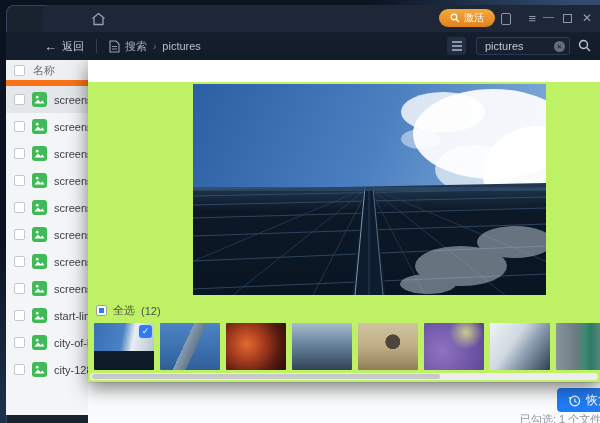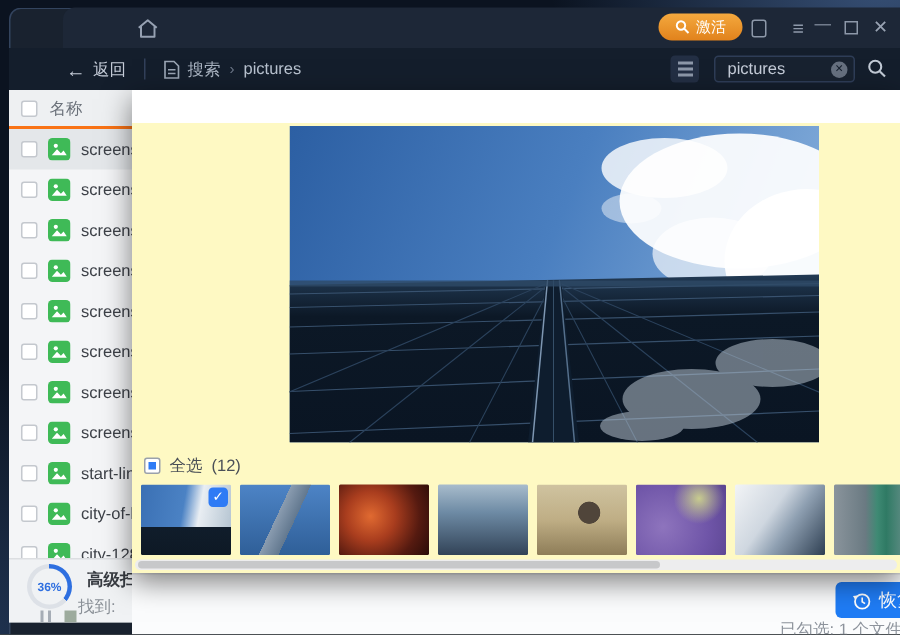--- a/index.html
+++ b/index.html
@@ -34,21 +34,21 @@
   .view-btn{position:absolute;right:134px;top:5px;width:19px;height:18px;background:#232f44;border-radius:3px;
     display:flex;flex-direction:column;justify-content:center;align-items:center;gap:2px;cursor:pointer;}
   .view-btn i{width:10px;height:2px;background:#8d98a9;display:block;}
   .searchbox{position:absolute;right:30px;top:5px;width:94px;height:18px;border:1px solid #2e3d57;border-radius:3px;
     display:flex;align-items:center;padding:0 4px 0 8px;color:#c5ccd8;background:rgba(255,255,255,0.02);}
   .sval{flex:1;}
   .clear-btn{width:11px;height:11px;border-radius:50%;background:#66707f;color:#141e2c;font-size:7px;line-height:11px;text-align:center;cursor:pointer;}
   .mag{position:absolute;right:9px;top:7px;cursor:pointer;display:flex;}
   
   .sidebar{position:absolute;left:6px;top:60px;width:82px;height:355px;background:#f4f5f7;overflow:hidden;z-index:1;}
-  .sb-head{height:26px;background:#eef0f2;border-bottom:2px solid #f97316;display:flex;align-items:center;padding-left:8px;gap:8px;color:#6a7079;font-size:11px;}
+  .sb-head{height:26px;background:#eef0f2;border-bottom:6px solid #f97316;display:flex;align-items:center;padding-left:8px;gap:8px;color:#6a7079;font-size:11px;}
   .cb{width:11px;height:11px;border:1px solid #c4c8ce;border-radius:2px;background:#fff;flex:0 0 auto;}
   .frow{height:27px;display:flex;align-items:center;padding-left:8px;gap:7px;font-size:11px;color:#3d4148;white-space:nowrap;cursor:pointer;}
   .frow.sel{background:#e4e7ea;}
   .ficon{width:15px;height:15px;flex:0 0 auto;display:flex;}
   .sb-panel{position:absolute;left:0;top:312px;width:82px;height:43px;background:#f0f2f4;border-top:1px solid #dcdee1;}
   .ring{position:absolute;left:12px;top:3px;width:30px;height:30px;border-radius:50%;display:flex;align-items:center;justify-content:center;}
   .ring-in{position:absolute;left:3px;top:3px;width:24px;height:24px;background:#f0f2f4;border-radius:50%;}
   .ring-txt{position:relative;font-size:8px;font-weight:bold;color:#2e6fe0;}
   .scan-stage{position:absolute;left:52px;top:6px;font-size:11px;font-weight:bold;color:#383c42;white-space:nowrap;}
   .scan-found{position:absolute;left:46px;top:24px;font-size:11px;color:#8a9097;white-space:nowrap;}
@@ -59,21 +59,21 @@
   .bottombar{position:absolute;left:88px;top:382px;right:0;height:41px;background:#fbfcfd;border-top:1px solid #e3e5e8;z-index:1;}
   .recover-btn{position:absolute;left:469px;top:5px;width:86px;height:24px;background:#1f7cf5;border-radius:4px;color:#fff;
     font-size:12px;display:flex;align-items:center;gap:5px;padding-left:11px;cursor:pointer;white-space:nowrap;}
   .sel-info{position:absolute;left:432px;top:29px;font-size:11px;color:#8d939c;white-space:nowrap;}
   
   .preview{position:absolute;left:88px;top:60px;width:512px;height:322px;z-index:3;box-shadow:0 6px 18px rgba(0,0,0,.5);overflow:hidden;background:#fff;}
   .ptitle{position:absolute;left:0;top:0;right:0;height:22px;background:#1a2740;color:#e8ecf2;font-size:11px;}
   .ptitle-label{position:absolute;left:8px;top:4px;}
   .pcursor{position:absolute;left:24px;top:5px;}
   .pfilename{position:absolute;left:38px;top:4px;color:#c9d1dc;}
-  .pbody{position:absolute;left:0;top:22px;right:0;bottom:0;background:#fef9c3;}
+  .pbody{position:absolute;left:0;top:22px;right:0;bottom:0;background:#bef264;}
   .pimg{position:absolute;left:105px;top:2px;width:353px;height:211px;}
   .selrow{position:absolute;left:8px;top:221px;display:flex;align-items:center;gap:6px;font-size:11px;color:#4a4f57;}
   .cb-ind{width:11px;height:11px;border:1px solid #9aa1ab;background:#fff;border-radius:2px;position:relative;cursor:pointer;}
   .cb-ind::after{content:"";position:absolute;left:2px;top:2px;width:5px;height:5px;background:#2e7bf5;}
   .thumbs{position:absolute;left:6px;top:241px;display:flex;gap:6px;}
   .thumb{width:60px;height:47px;border-radius:1px;position:relative;flex:0 0 auto;cursor:pointer;}
   .tbadge{position:absolute;top:2px;right:2px;width:13px;height:13px;background:#2e7bf5;border-radius:3px;color:#fff;font-size:9px;line-height:13px;text-align:center;}
   .pscroll{position:absolute;left:2px;right:2px;top:291px;height:7px;background:#ededee;border-radius:4px;}
   .pscroll-thumb{position:absolute;left:2px;top:1px;width:348px;height:5px;background:#c7c8ca;border-radius:3px;cursor:pointer;}
 </style>
@@ -256,33 +256,20 @@
           <span class="ficon">
             <svg width="15" height="15" viewBox="0 0 15 15">
               <rect width="15" height="15" rx="3" fill="#3fba57"></rect>
               <circle cx="5.2" cy="5.2" r="1.4" fill="#fff"></circle>
               <path d="M2.5 11.5 L6 7.5 L8.6 10.2 L10.4 8.4 L12.5 11.5 Z" fill="#fff"></path>
             </svg>
           </span>
           <span class="flabel">city-128</span>
         </div>
       </div>
-    <div class="sb-panel">
-      <div class="ring" style="background: conic-gradient(rgb(46, 111, 224) 0deg, rgb(46, 111, 224) 36%, rgb(221, 225, 231) 36%, rgb(221, 225, 231) 100%);">
-        <div class="ring-in"></div>
-        <span class="ring-txt">36%</span>
-      </div>
-      <span class="scan-stage">高级扫</span>
-      <span class="scan-found">找到:</span>
-      <span class="pause-btn">
-          <i></i>
-          <i></i>
-        </span>
-      <span class="stop-btn"></span>
-    </div>
   </div>
 
   <div class="bottombar">
     <div class="recover-btn">
       <span style="display:flex;">
         <svg width="13" height="13" viewBox="0 0 13 13">
             <circle cx="6.8" cy="7" r="4.8" fill="none" stroke="#fff" stroke-width="1.2"></circle>
             <path d="M6.8 4.4 V7.2 L8.7 8.4" fill="none" stroke="#fff" stroke-width="1.1"></path>
             <path d="M0.6 3.4 L3.5 3 L2 5.5 Z" fill="#fff"></path>
           </svg>

